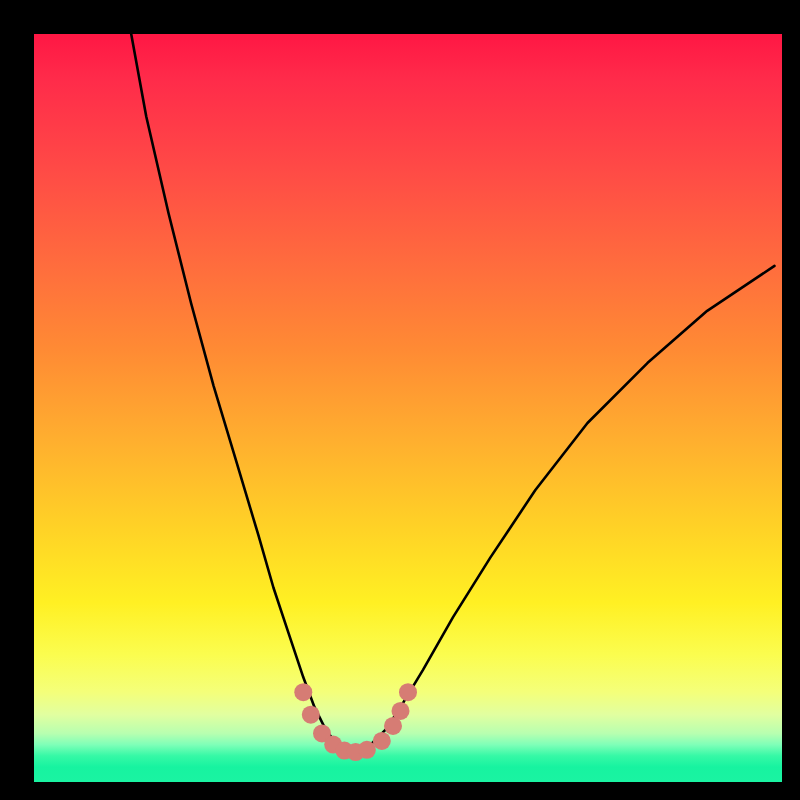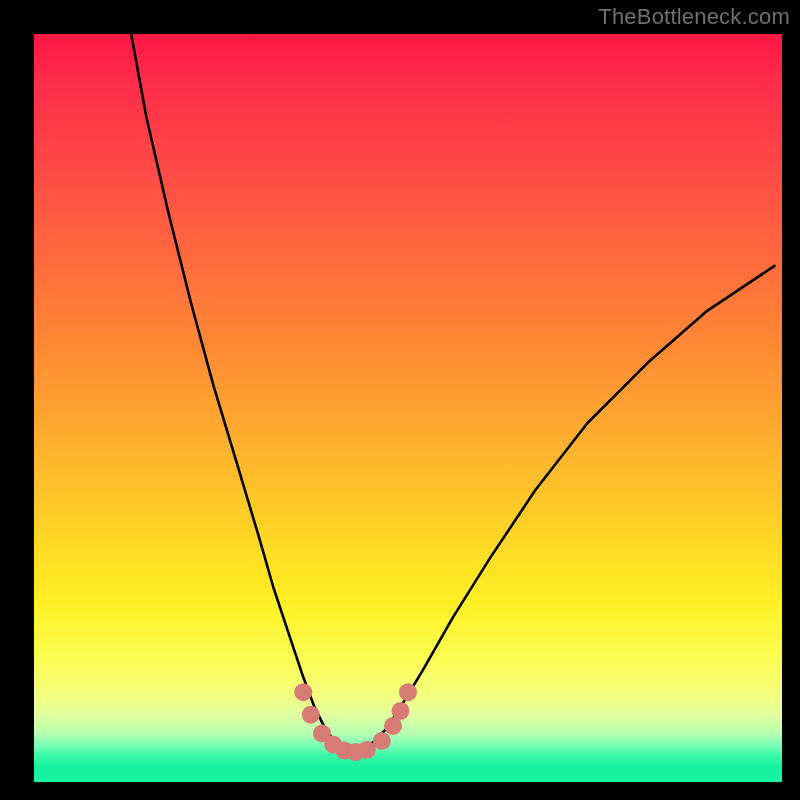--- a/index.html
+++ b/index.html
@@ -79,14 +79,13 @@
           <circle cx="310.4" cy="716.6" r="9" fill="#d67c74"></circle>
           <circle cx="321.6" cy="718.1" r="9" fill="#d67c74"></circle>
           <circle cx="332.9" cy="715.8" r="9" fill="#d67c74"></circle>
           <circle cx="347.8" cy="706.9" r="9" fill="#d67c74"></circle>
           <circle cx="359.0" cy="691.9" r="9" fill="#d67c74"></circle>
           <circle cx="366.5" cy="676.9" r="9" fill="#d67c74"></circle>
           <circle cx="374.0" cy="658.2" r="9" fill="#d67c74"></circle>
         </g>
     </svg>
   </div>
-  <div class="watermark">TheBottleneck.com</div>
 </div>
 
 </body></html>

